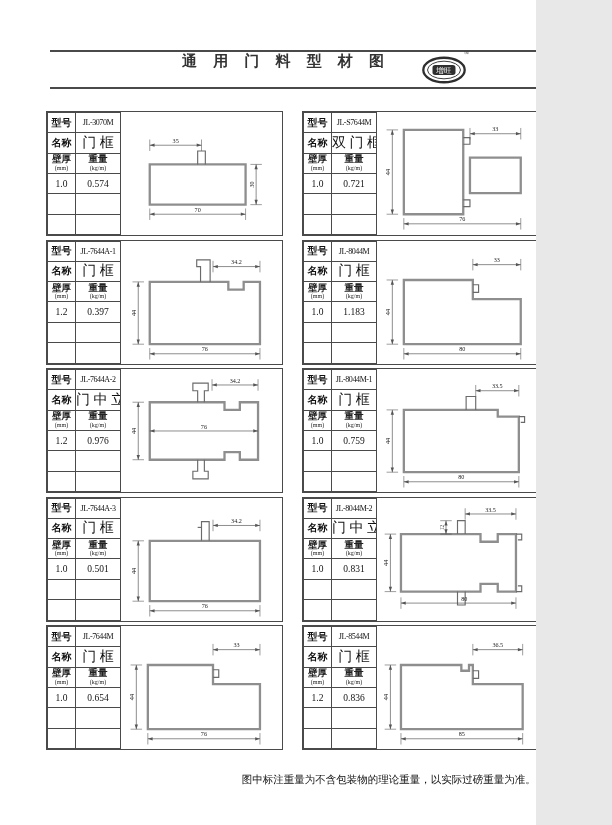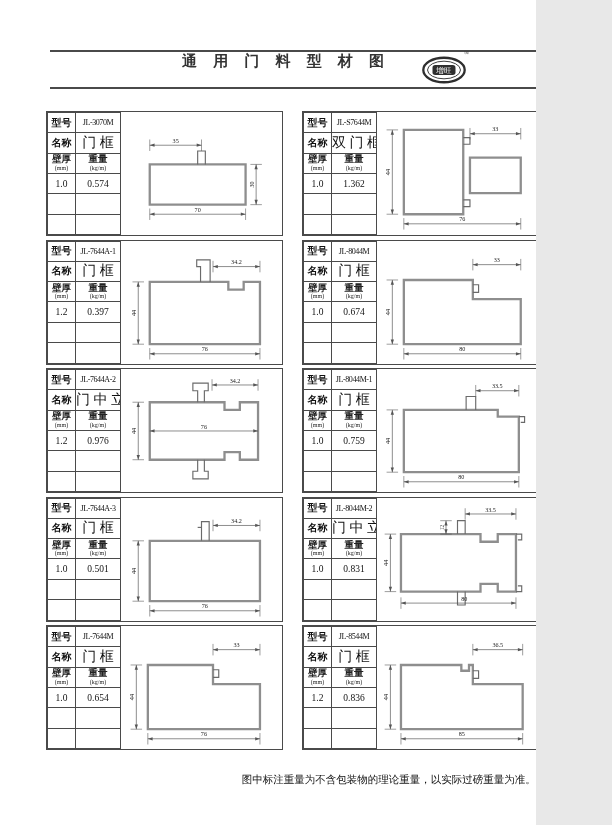--- a/index.html
+++ b/index.html
@@ -151,21 +151,21 @@
           <div class="hdr-main">壁厚</div>
           <div class="hdr-unit">(mm)</div>
         </td>
         <td class="c2">
           <div class="hdr-main">重量</div>
           <div class="hdr-unit">(kg/m)</div>
         </td>
       </tr>
       <tr>
         <td class="c1 val">1.0</td>
-        <td class="c2 val">1.362</td>
+        <td class="c2 val">0.721</td>
       </tr>
       <tr>
               <td class="c1"></td>
               <td class="c2"></td>
             </tr>
       <tr>
               <td class="c1"></td>
               <td class="c2"></td>
             </tr>
     </tbody>
@@ -275,21 +275,21 @@
           <div class="hdr-main">壁厚</div>
           <div class="hdr-unit">(mm)</div>
         </td>
         <td class="c2">
           <div class="hdr-main">重量</div>
           <div class="hdr-unit">(kg/m)</div>
         </td>
       </tr>
       <tr>
         <td class="c1 val">1.0</td>
-        <td class="c2 val">0.674</td>
+        <td class="c2 val">1.183</td>
       </tr>
       <tr>
               <td class="c1"></td>
               <td class="c2"></td>
             </tr>
       <tr>
               <td class="c1"></td>
               <td class="c2"></td>
             </tr>
     </tbody>

